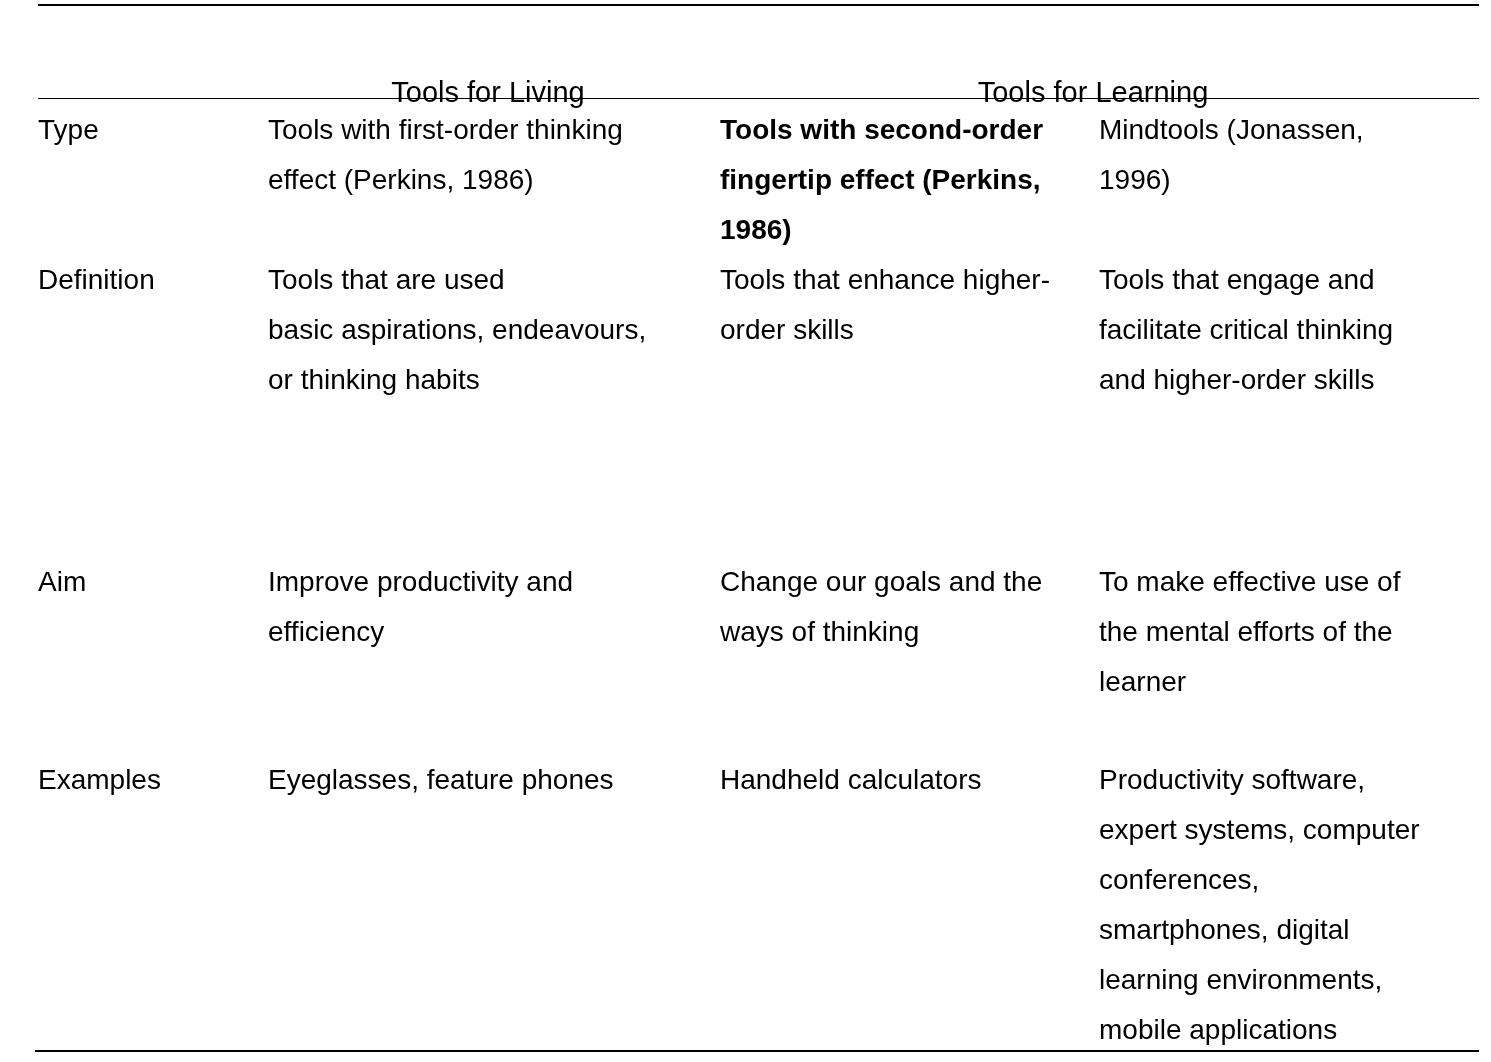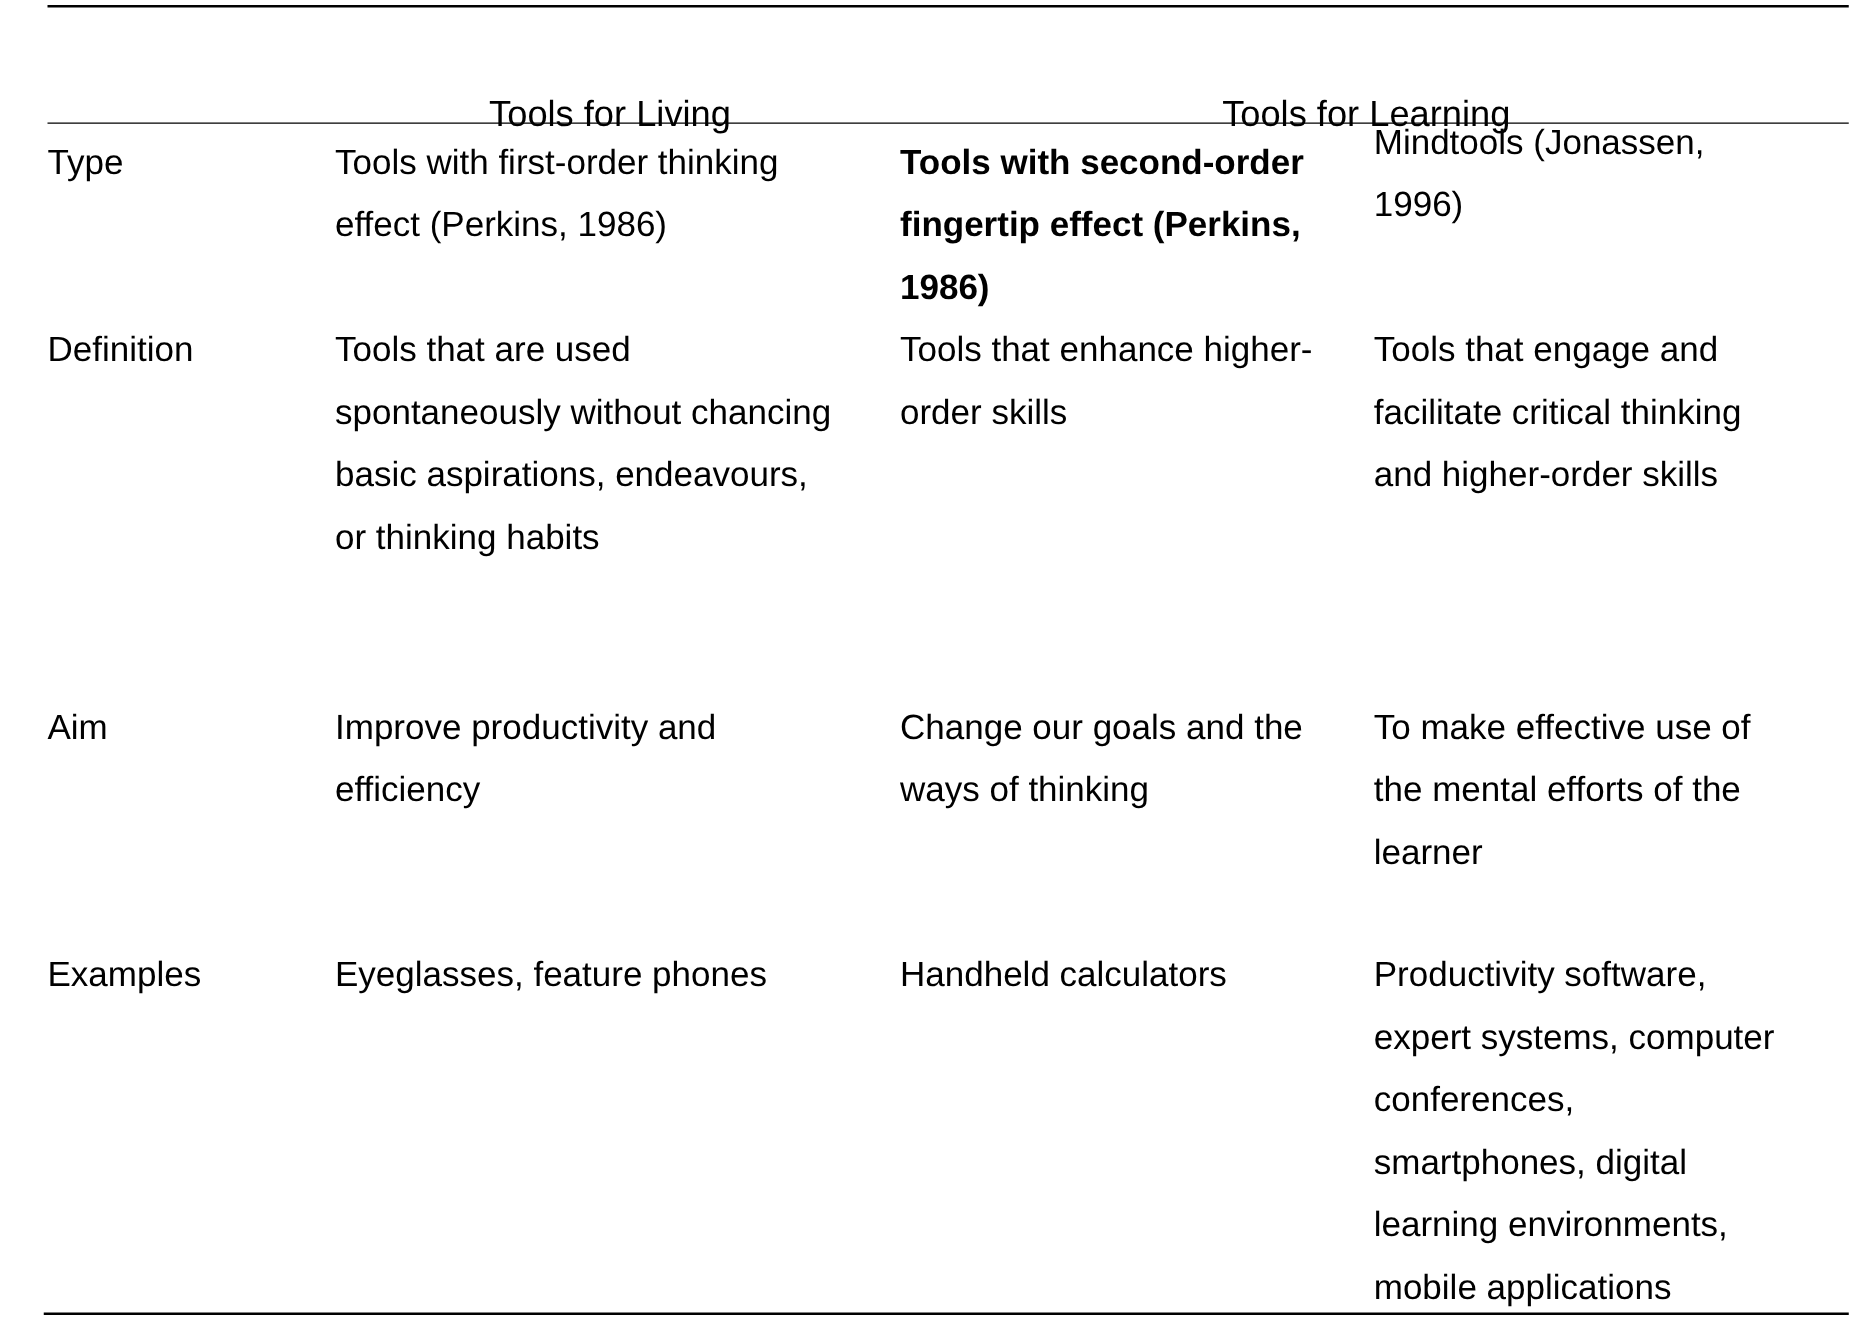--- a/index.html
+++ b/index.html
@@ -32,30 +32,29 @@
         <div class="cell c0" style="top: 105px;">Type</div>
         <div class="cell c1" style="top: 105px;">
           <span class="line">Tools with first-order thinking</span>
           <span class="line">effect (Perkins, 1986)</span>
         </div>
         <div class="cell c2" style="top: 105px; font-weight: bold;">
           <span class="line">Tools with second-order</span>
           <span class="line">fingertip effect (Perkins,</span>
           <span class="line">1986)</span>
         </div>
-        <div class="cell c3" style="top: 89px;">
+        <div class="cell c3" style="top: 105px;">
           <span class="line">Mindtools (Jonassen,</span>
           <span class="line">1996)</span>
         </div>
       </div>
       <div>
         <div class="cell c0" style="top: 255px;">Definition</div>
         <div class="cell c1" style="top: 255px;">
           <span class="line">Tools that are used</span>
-          <span class="line">spontaneously without chancing</span>
           <span class="line">basic aspirations, endeavours,</span>
           <span class="line">or thinking habits</span>
         </div>
         <div class="cell c2" style="top: 255px;">
           <span class="line">Tools that enhance higher-</span>
           <span class="line">order skills</span>
         </div>
         <div class="cell c3" style="top: 255px;">
           <span class="line">Tools that engage and</span>
           <span class="line">facilitate critical thinking</span>

